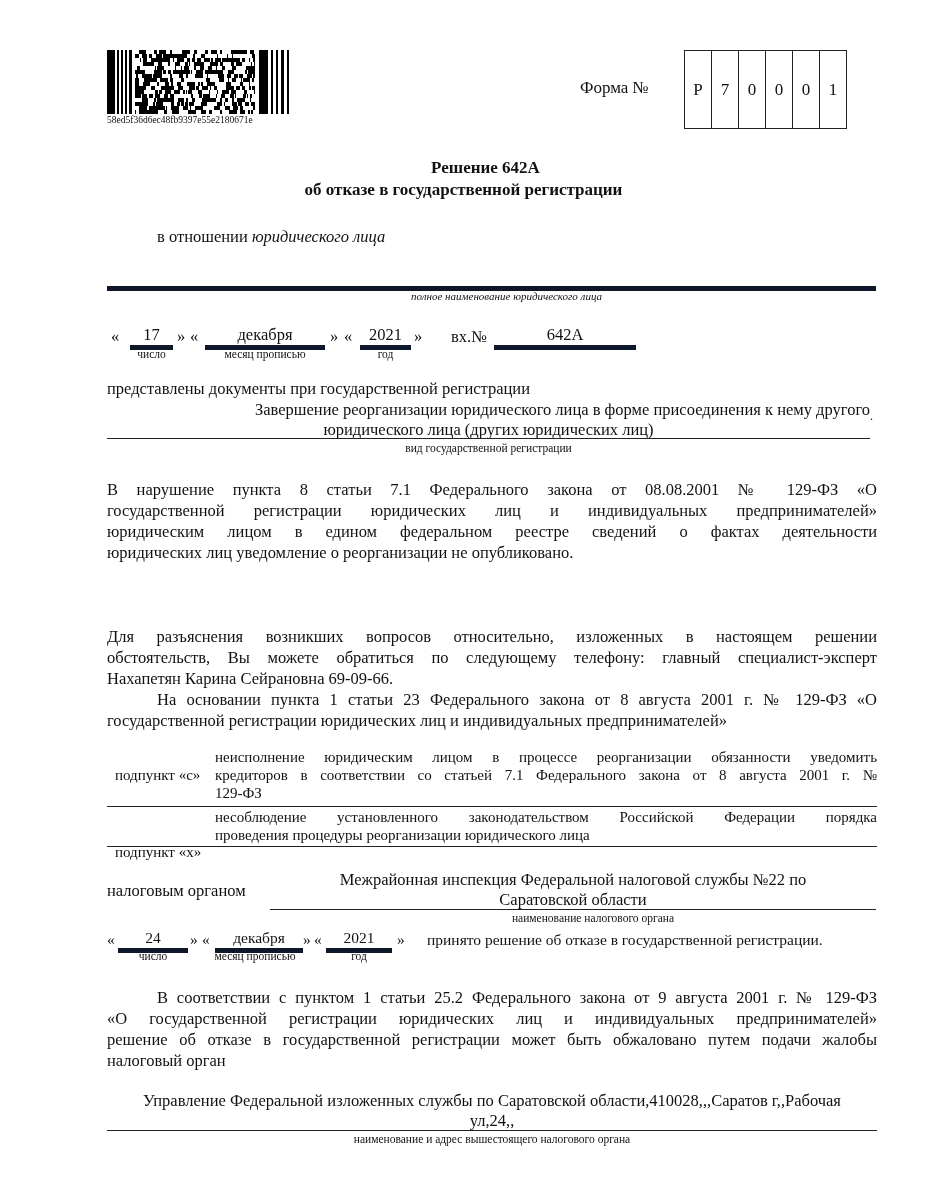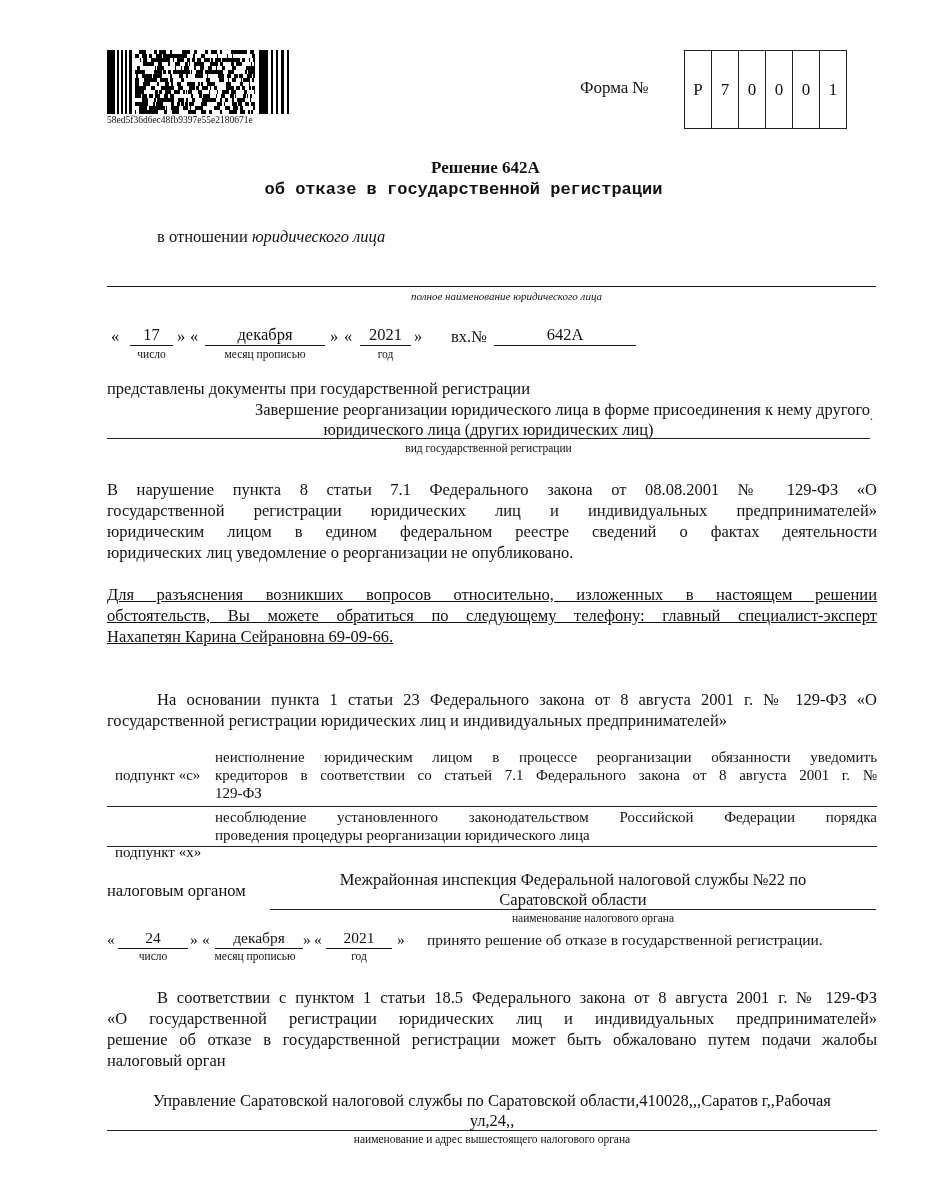--- a/index.html
+++ b/index.html
@@ -18,21 +18,21 @@
     #barcode-id { left: 107px; top: 115px; font-size: 9.5px; line-height: 11px; }
 
     
     #form-label { left: 580px; top: 78px; font-size: 17px; }
     #form-boxes { left: 684px; top: 50px; display: flex; border: 1px solid #222; height: 77px; }
     .fbox { width: 26px; height: 77px; border-right: 1px solid #222; display: flex; align-items: center; justify-content: center; font-size: 17px; }
     .fbox:last-child { border-right: none; }
 
     .title { left: 0; width: 927px; text-align: center; font-weight: bold; font-size: 17px; }
 
-    .ul-field { position: absolute; border-bottom: 1px solid #0f172a; text-align: center; font-size: 16.5px; line-height: 20px; }
+    .ul-field { position: absolute; border-bottom: 5px solid #0f172a; text-align: center; font-size: 16.5px; line-height: 20px; }
   </style>
 </head>
 <body>
 
 <svg id="barcode" class="abs" viewBox="0 0 190 64">
     <rect x="0" y="0" width="8" height="64" fill="#000"></rect>
     <rect x="10" y="0" width="2" height="64" fill="#000"></rect>
     <rect x="14" y="0" width="2" height="64" fill="#000"></rect>
     <rect x="18" y="0" width="2" height="64" fill="#000"></rect>
     <rect x="22" y="0" width="3" height="64" fill="#000"></rect>
@@ -457,21 +457,21 @@
 <div id="form-boxes" class="abs">
   <div class="fbox">Р</div>
   <div class="fbox">7</div>
   <div class="fbox">0</div>
   <div class="fbox">0</div>
   <div class="fbox">0</div>
   <div class="fbox">1</div>
 </div>
 
 <div class="abs title" style="top:158px;padding-left:22px;">Решение 642А</div>
-<div class="abs title" style="top:180px;font-family:Liberation Mono, monospace;">об отказе в государственной регистрации</div>
+<div class="abs title" style="top:180px;">об отказе в государственной регистрации</div>
 
 <div class="abs t" style="left:157px; top:226px;">
   <span>в отношении</span>
   <i>юридического лица</i>
 </div>
 <div class="ul-field" style="left:107px; top:266px; width:769px; height:20px;"></div>
 <div class="abs cap" style="left:107px; top:290px; width:769px; padding-left:30px; box-sizing:border-box;">полное наименование юридического лица</div>
 
 <div class="abs t" style="left:111px; top:326px;">«</div>
 <div class="ul-field" style="left:130px; top:325px; width:43px;">17</div>
@@ -495,21 +495,21 @@
 <div class="line" style="left:107px; top:438px; width:763px;"></div>
 <div class="abs cap2" style="left:107px; top:442px; width:763px;">вид государственной регистрации</div>
 
 <div class="abs t" style="left:107px; top:479px; width:770px;">
   <div class="just">В нарушение пункта 8 статьи 7.1  Федерального закона от 08.08.2001 № 129-ФЗ «О</div>
   <div class="just">государственной регистрации юридических лиц и индивидуальных предпринимателей»</div>
   <div class="just">юридическим лицом в едином федеральном реестре сведений о фактах деятельности</div>
   <div class="justn">юридических лиц уведомление о реорганизации не опубликовано.</div>
 </div>
 
-<div class="abs t" style="left:107px; top:584px; width:770px;text-decoration:underline;">
+<div class="abs t" style="left:107px; top:626px; width:770px;">
   <div class="just">Для разъяснения возникших вопросов относительно, изложенных в настоящем решении</div>
   <div class="just">обстоятельств, Вы можете обратиться по следующему телефону: главный специалист-эксперт</div>
   <div class="justn">Нахапетян Карина Сейрановна 69-09-66.</div>
 </div>
 
 <div class="abs t" style="left:107px; top:689px; width:770px;">
   <div class="just" style="padding-left:50px;">На основании пункта 1 статьи 23 Федерального закона от 8 августа 2001 г. № 129-ФЗ «О</div>
   <div class="justn">государственной регистрации юридических лиц и индивидуальных предпринимателей»</div>
 </div>
 
@@ -545,21 +545,21 @@
 <div class="abs t" style="left:303px; top:929px; font-size:15.5px;">»</div>
 <div class="abs t" style="left:314px; top:929px; font-size:15.5px;">«</div>
 <div class="ul-field" style="left:326px; top:928px; width:66px; font-size:15.5px;">2021</div>
 <div class="abs t" style="left:397px; top:929px; font-size:15.5px;">»</div>
 <div class="abs cap2" style="left:118px; top:950px; width:70px;">число</div>
 <div class="abs cap2" style="left:205px; top:950px; width:100px;">месяц прописью</div>
 <div class="abs cap2" style="left:326px; top:950px; width:66px;">год</div>
 <div class="abs t" style="left:427px; top:929px; font-size:15.5px;">принято решение об отказе в государственной регистрации.</div>
 
 <div class="abs t" style="left:107px; top:987px; width:770px;">
-  <div class="just" style="padding-left:50px;">В соответствии с пунктом 1 статьи 18.5 Федерального закона от 8 августа 2001 г. № 129-ФЗ</div>
+  <div class="just" style="padding-left:50px;">В соответствии с пунктом 1 статьи 25.2 Федерального закона от 9 августа 2001 г. № 129-ФЗ</div>
   <div class="just">«О государственной регистрации юридических лиц и индивидуальных предпринимателей»</div>
   <div class="just">решение об отказе в государственной регистрации может быть обжаловано путем подачи жалобы</div>
   <div class="justn">налоговый орган</div>
 </div>
-<div class="abs t" style="left:107px; top:1090px; width:770px; text-align:center;">Управление Саратовской налоговой службы по Саратовской области,410028,,,Саратов г,,Рабочая</div>
+<div class="abs t" style="left:107px; top:1090px; width:770px; text-align:center;">Управление Федеральной изложенных службы по Саратовской области,410028,,,Саратов г,,Рабочая</div>
 <div class="abs t" style="left:107px; top:1110px; width:770px; text-align:center;">ул,24,,</div>
 <div class="line" style="left:107px; top:1130px; width:770px;"></div>
 <div class="abs cap2" style="left:107px; top:1133px; width:770px;">наименование и адрес вышестоящего налогового органа</div>
 
 </body></html>

